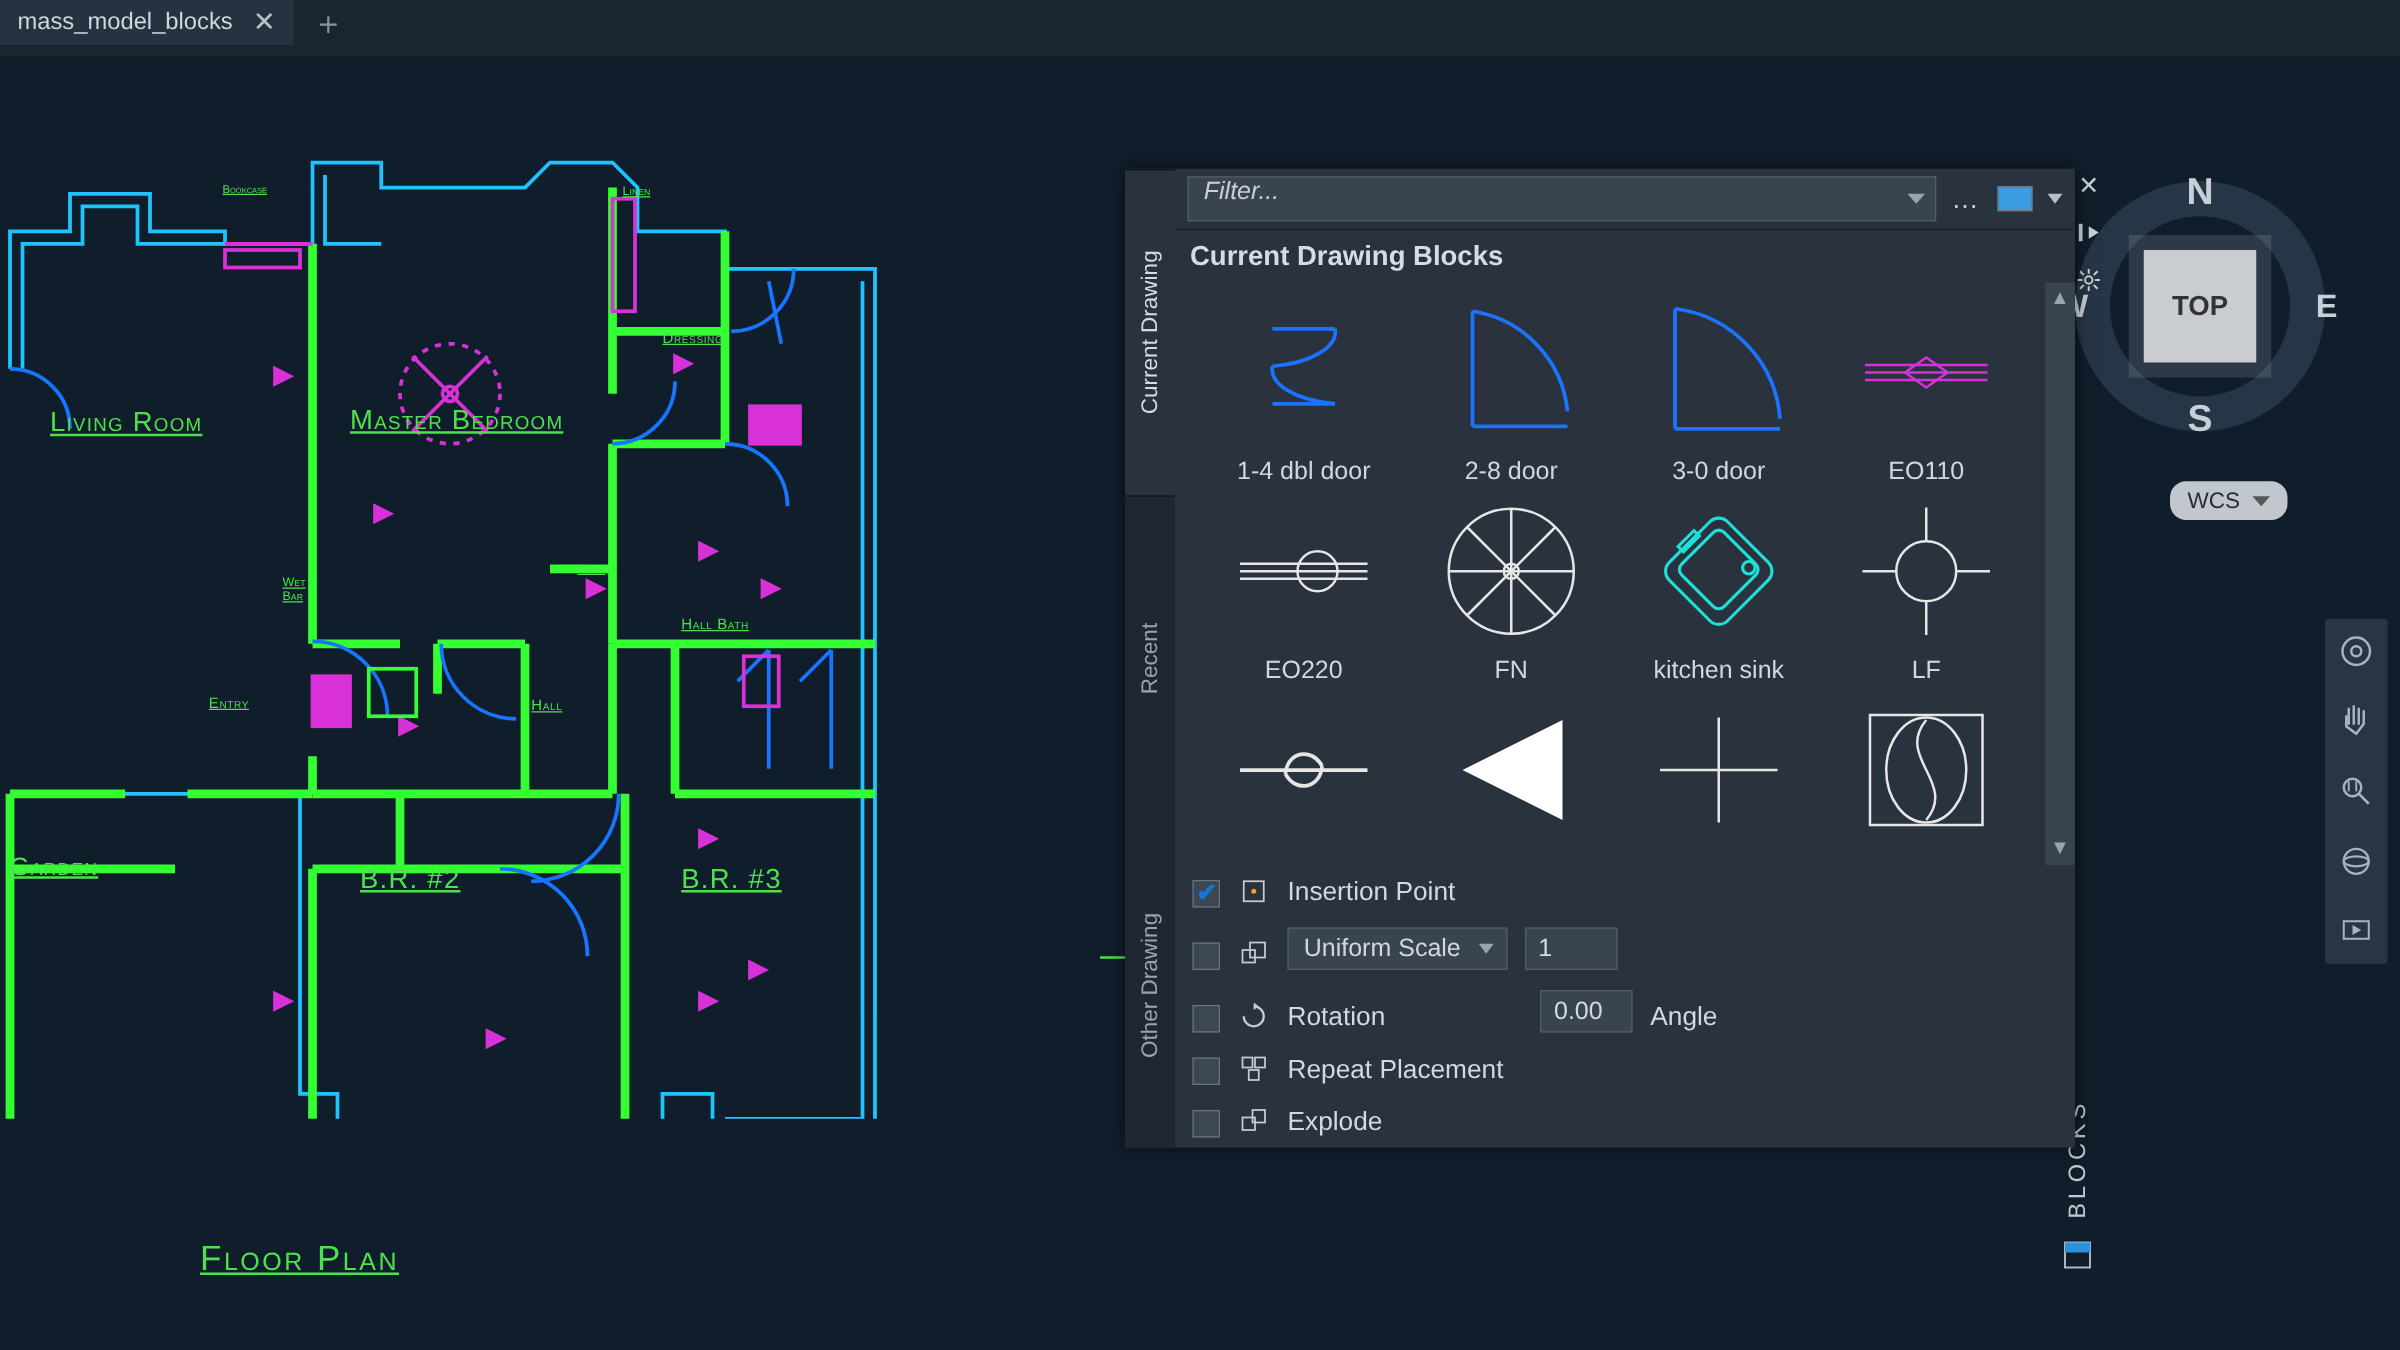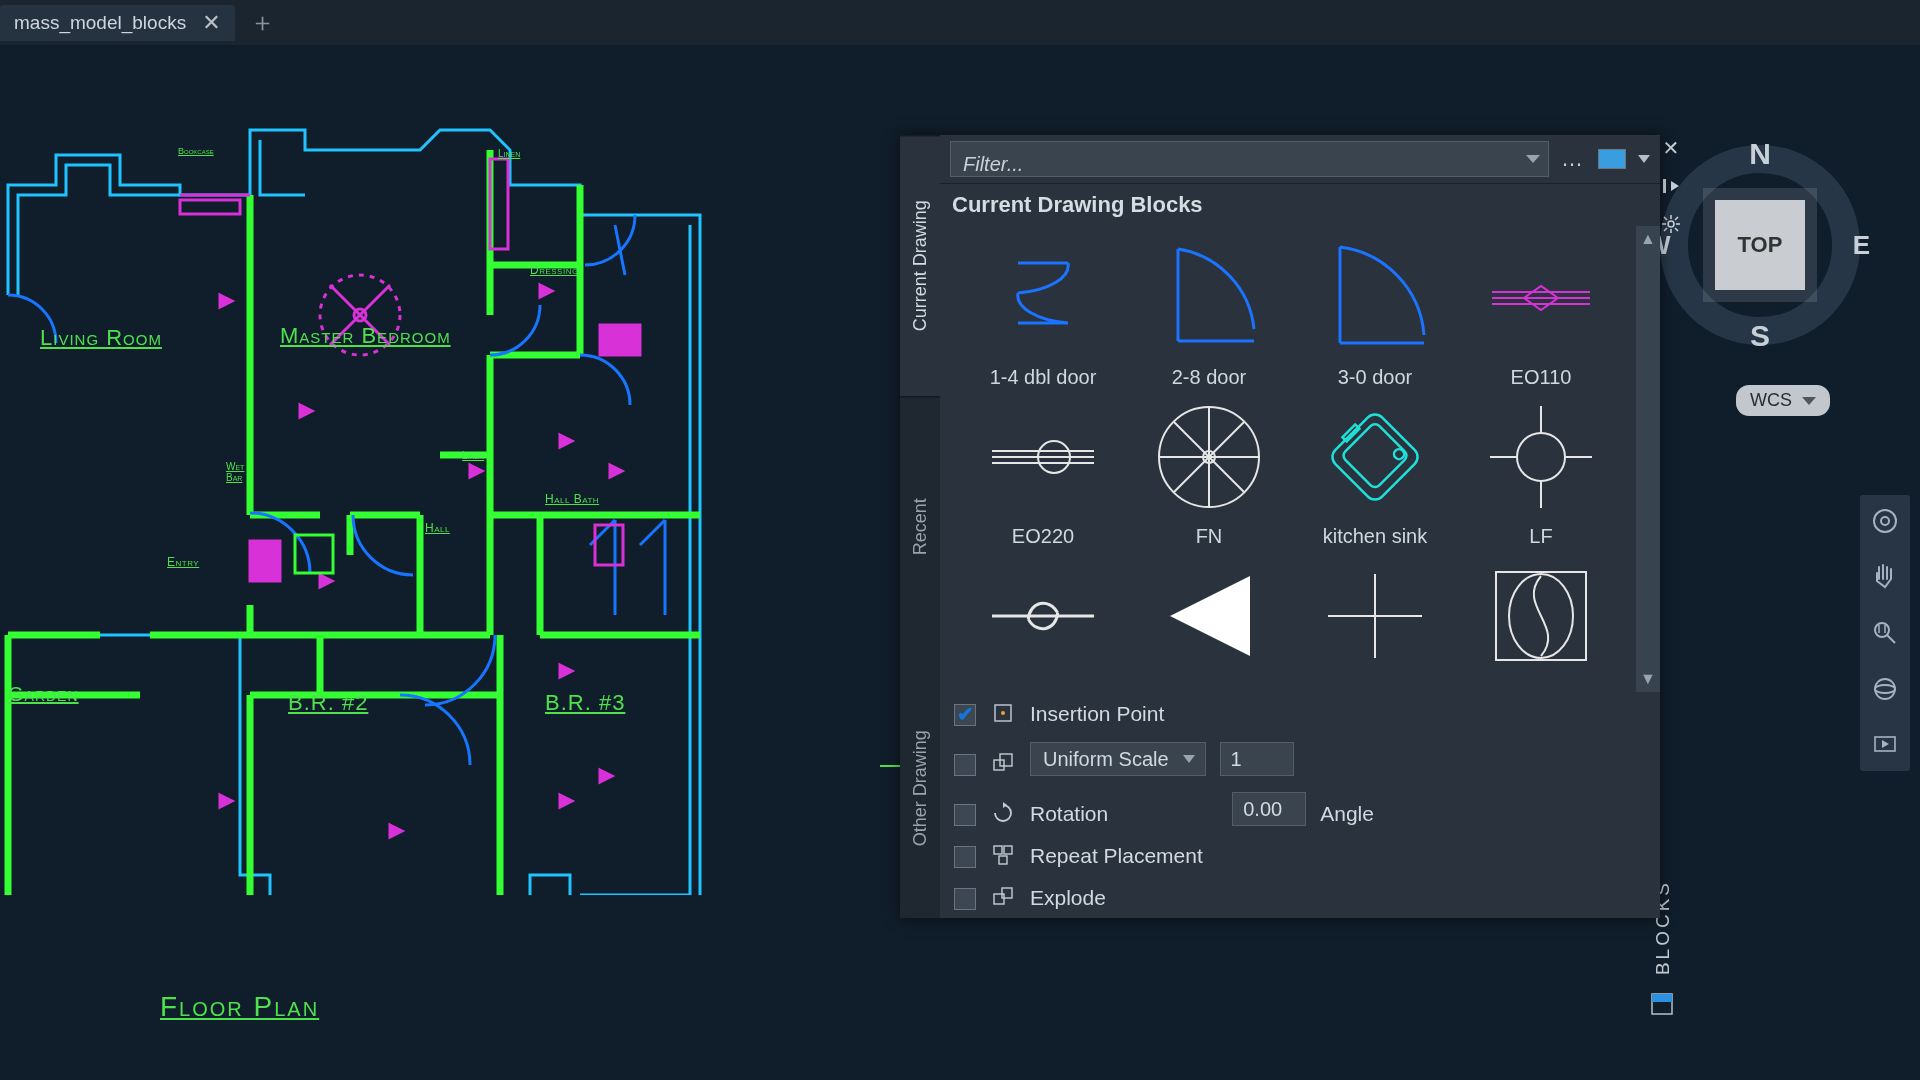--- a/index.html
+++ b/index.html
@@ -1,17 +1,17 @@
 <!DOCTYPE html>
 <html><head>
 <meta charset="utf-8">
 <style>
 * { margin:0; padding:0; box-sizing:border-box; font-family:"Segoe UI",Arial,sans-serif; }
 body { background:#0f1824; width:1920px; height:1080px; overflow:hidden; position:relative; color:#c8d0d8; }
-.tabbar { height:45px; background:#1a2530; display:flex; align-items:center; padding-left:0; }
+.tabbar { height:45px; background:#1a2530; display:flex; align-items:flex-start; padding-left:0; }
 .tab { display:flex; align-items:center; height:36px; padding:0 14px; background:#253240; color:#cfd6dd; font-size:19px; border-top-left-radius:3px; border-top-right-radius:3px; gap:16px; }
 .tab-close { font-size:22px; cursor:pointer; color:#b8c0c8; }
 .tab-new { width:36px; height:36px; display:flex; align-items:center; justify-content:center; color:#8a94a0; font-size:26px; margin-left:10px; cursor:pointer; }
 .wincontrols { position:absolute; top:62px; right:12px; display:flex; gap:20px; }
 .wc { width:28px; height:28px; display:flex; align-items:center; justify-content:center; color:#e0e6ec; font-size:22px; cursor:pointer; }
 .canvas-area { position:absolute; top:45px; left:0; right:0; bottom:0; background:#101d2a; overflow:hidden; }
 
 
 .plan { position:absolute; top:50px; left:0; }
 
@@ -29,21 +29,21 @@
 .navbtn { width:32px; height:32px; display:flex; align-items:center; justify-content:center; color:#a6b2bd; cursor:pointer; }
 
 
 .palette { position:absolute; top:135px; left:900px; width:760px; background:#2a333d; display:flex; box-shadow:0 0 14px rgba(0,0,0,.5); }
 .side-tabs { width:40px; background:#1f2730; display:flex; flex-direction:column; }
 .side-tab { flex:1; display:flex; align-items:center; justify-content:center; color:#98a3ae; font-size:18px; writing-mode:vertical-rl; transform:rotate(180deg); padding:18px 0; cursor:pointer; border-bottom:1px solid #0d141b; }
 .side-tab.active { background:#2a333d; color:#d3dbe2; }
 .side-tab:last-child { border-bottom:none; }
 .palette-body { flex:1; display:flex; flex-direction:column; }
 .pal-row { display:flex; align-items:center; gap:12px; padding:6px 10px; border-bottom:1px solid #1a2128; }
-.filter { flex:1; background:#3a444f; border:1px solid #545e69; height:36px; padding:0 12px; color:#c9d0d7; font-size:20px; font-style:italic; display:flex; align-items:flex-end; position:relative; }
+.filter { flex:1; background:#3a444f; border:1px solid #545e69; height:36px; padding:0 12px; color:#c9d0d7; font-size:20px; font-style:italic; display:flex; align-items:flex-start; position:relative; }
 .filter-dd { position:absolute; right:8px; top:50%; transform:translateY(-50%); width:0; height:0; border-left:7px solid transparent; border-right:7px solid transparent; border-top:8px solid #9aa4ae; }
 .dots { color:#c7cfd7; font-size:22px; cursor:pointer; letter-spacing:3px; }
 .thumb-dd { background:#3a9de0; width:28px; height:20px; border:1px solid #6c7680; cursor:pointer; }
 .dd-arrow { width:0; height:0; border-left:6px solid transparent; border-right:6px solid transparent; border-top:8px solid #b6bec6; cursor:pointer; }
 .section-title { padding:8px 12px; color:#d5dde4; font-size:22px; font-weight:600; }
 .grid { display:grid; grid-template-columns:repeat(4,1fr); gap:0; padding:8px 20px 4px; background:#2a333d; }
 .sb-wrap { position:relative; }
 .scrollbar { position:absolute; right:0; top:0; width:24px; height:100%; background:#384350; }
 .sb-btn { height:26px; display:flex; align-items:center; justify-content:center; cursor:pointer; color:#9aa4ae; }
 .sb-track { background:#384350; }
@@ -179,21 +179,21 @@
       <rect x="600" y="230" width="40" height="30" fill="#d831d8"></rect>
       <rect x="250" y="446" width="30" height="40" fill="#d831d8"></rect>
       <rect x="595" y="430" width="28" height="40"></rect>
     </g>
   </svg>
 
   <div class="room-label" style="top:280px;left:40px">Living Room</div>
   <div class="room-label" style="top:278px;left:280px">Master Bedroom</div>
   <div class="tiny-label" style="top:218px;left:530px">Dressing</div>
   <div class="tiny-label" style="top:447px;left:545px">Hall Bath</div>
-  <div class="tiny-label" style="top:476px;left:425px">Hall</div>
+  <div class="tiny-label" style="top:512px;left:425px">Hall</div>
   <div class="tiny-label" style="top:510px;left:167px">Entry</div>
   <div class="tiny-label2" style="top:416px;left:226px;white-space:pre-line">Wet
 Bar</div>
   <div class="room-label" style="top:638px;left:8px;font-size:20px">Garden</div>
   <div class="room-label" style="top:645px;left:288px">B.R. #2</div>
   <div class="room-label" style="top:645px;left:545px">B.R. #3</div>
   <div class="tiny-label2" style="top:101px;left:178px;font-size:9px">Bookcase</div>
   <div class="tiny-label2" style="top:103px;left:498px">Linen</div>
   <div class="tiny-label2" style="top:405px;left:462px">Linen</div>
   <div class="plan-title" style="top:946px;left:160px">Floor Plan</div>

